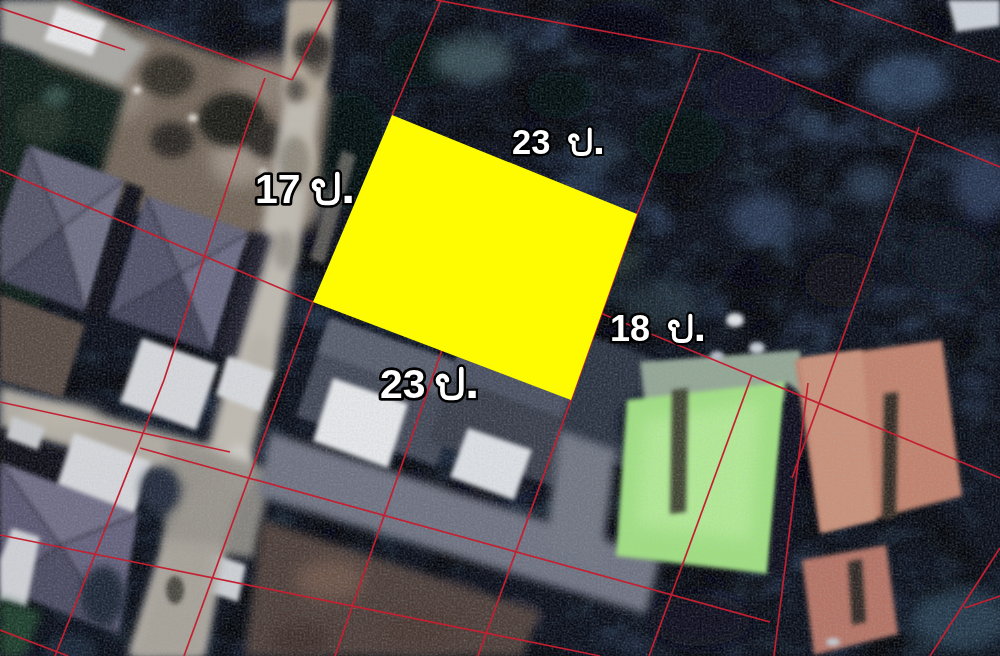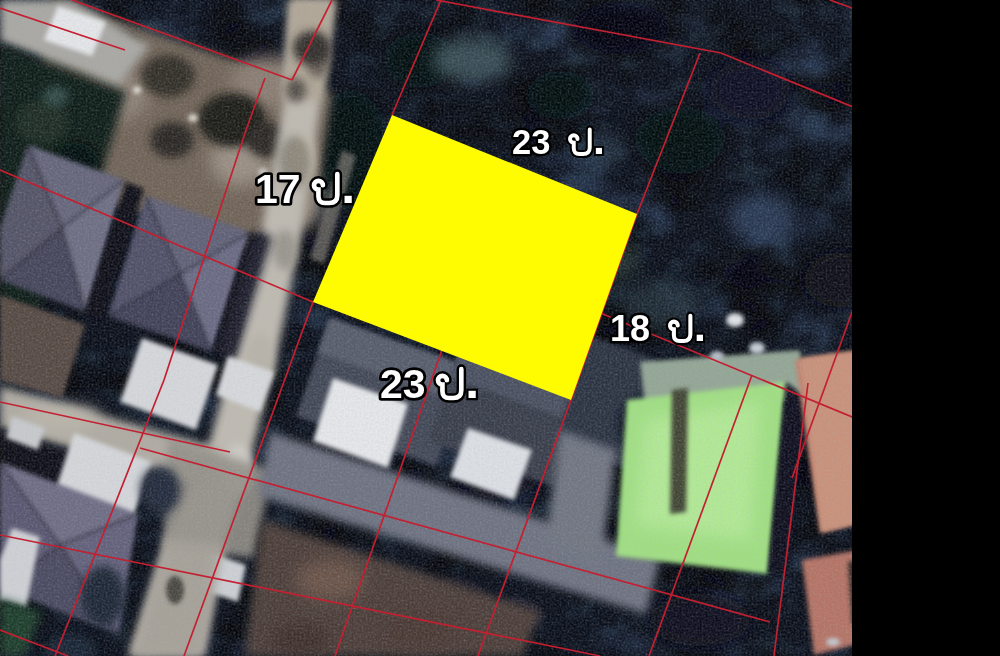--- a/index.html
+++ b/index.html
@@ -1,16 +1,16 @@
 <!DOCTYPE html>
 <html><head>
 <meta charset="utf-8">
 <style>
 html,body{margin:0;padding:0;background:#000;}
-#map{width:852px;height:656px;overflow:hidden;position:relative;font-family:"Liberation Sans",sans-serif;}
+#map{width:1000px;height:656px;overflow:hidden;position:relative;font-family:"Liberation Sans",sans-serif;}
 </style>
 </head>
 <body>
 
 <div id="map">
 <svg width="1000" height="656" viewBox="0 0 1000 656">
 <defs>
 <filter id="b2" x="-30%" y="-30%" width="160%" height="160%">
           <feGaussianBlur stdDeviation="2"></feGaussianBlur>
         </filter>

